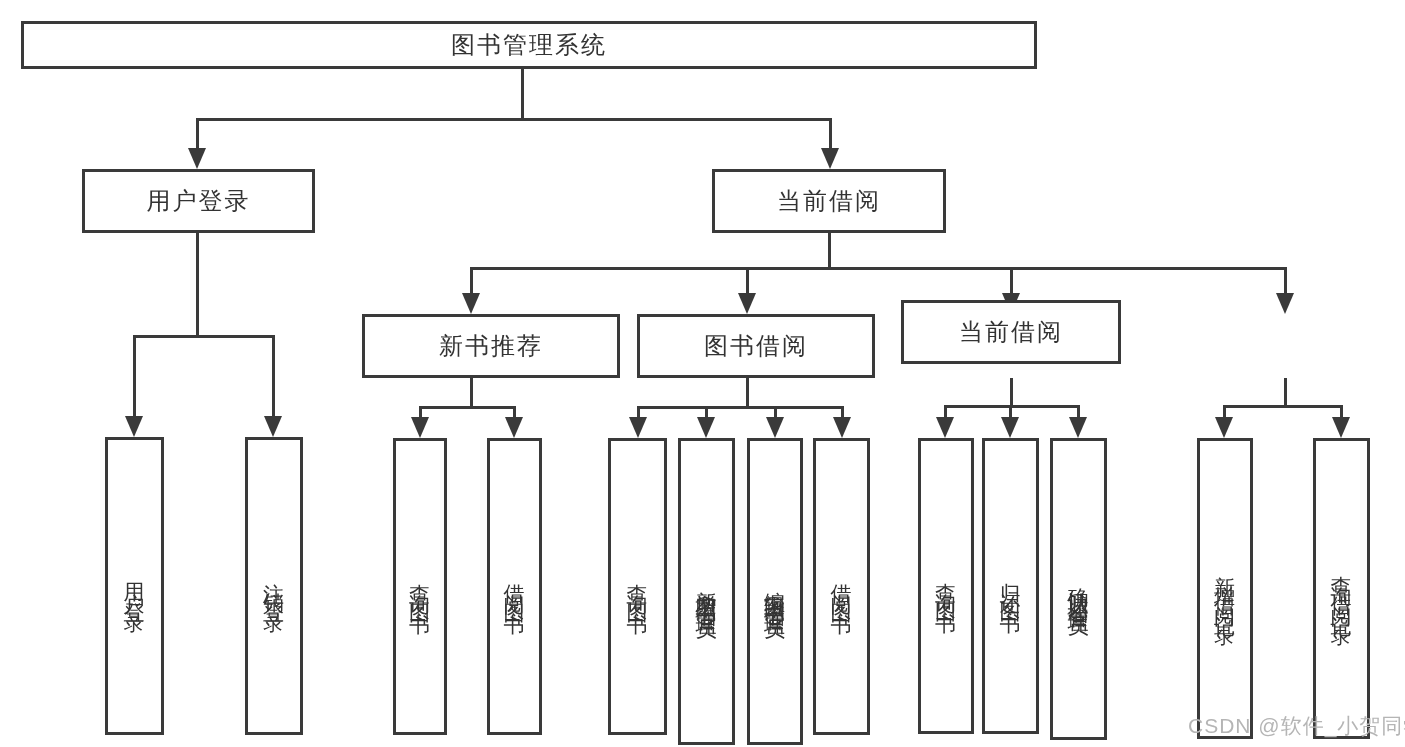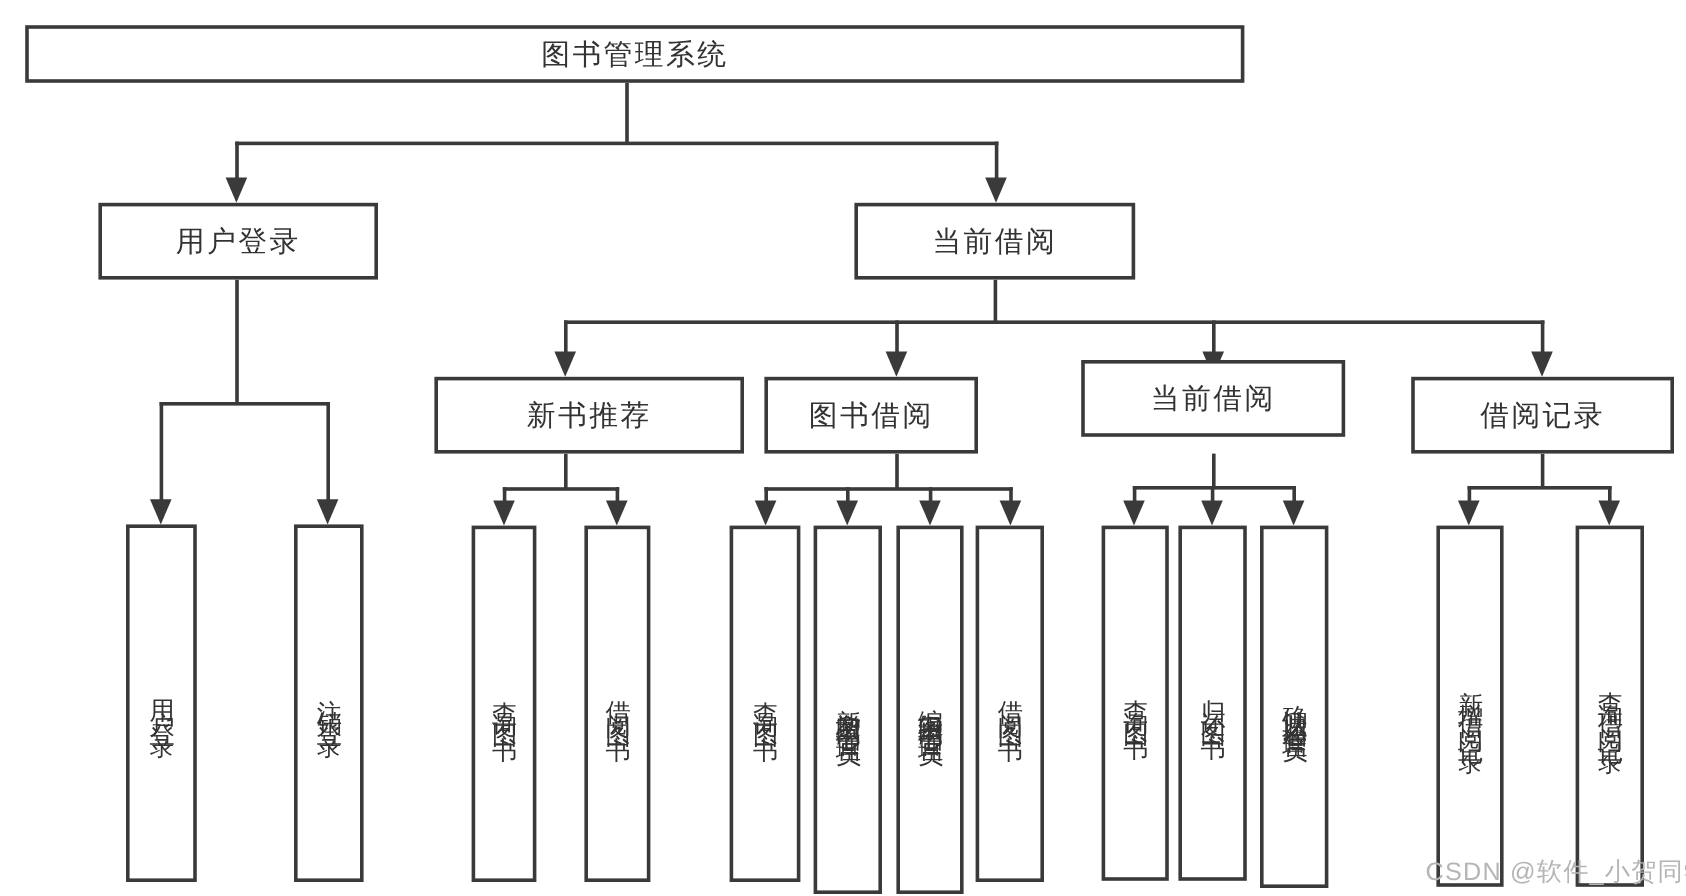--- a/index.html
+++ b/index.html
@@ -94,28 +94,25 @@
   <div class="box" style="left:82px;top:169px;width:233px;height:64px">
     <span class="hlabel">用户登录</span>
   </div>
   <div class="box" style="left:712px;top:169px;width:234px;height:64px">
     <span class="hlabel">当前借阅</span>
   </div>
 
   <div class="box" style="left:362px;top:314px;width:258px;height:64px">
     <span class="hlabel">新书推荐</span>
   </div>
-  <div class="box" style="left:637px;top:314px;width:178px;height:64px">
+  <div class="box" style="left:637px;top:314px;width:238px;height:64px">
     <span class="hlabel">图书借阅</span>
   </div>
   <div class="box" style="left:901px;top:300px;width:220px;height:64px">
     <span class="hlabel">当前借阅</span>
-  </div>
-  <div class="box" style="left:1176px;top:314px;width:219px;height:64px">
-    <span class="hlabel">借阅记录</span>
   </div>
 
   <div class="box" style="left:105px;top:437px;width:59px;height:298px">
     <span class="vlabel sp-wide">用户登录</span>
   </div>
   <div class="box" style="left:245px;top:437px;width:58px;height:298px">
     <span class="vlabel sp-wide">注销登录</span>
   </div>
 
   <div class="box" style="left:393px;top:438px;width:54px;height:297px">

